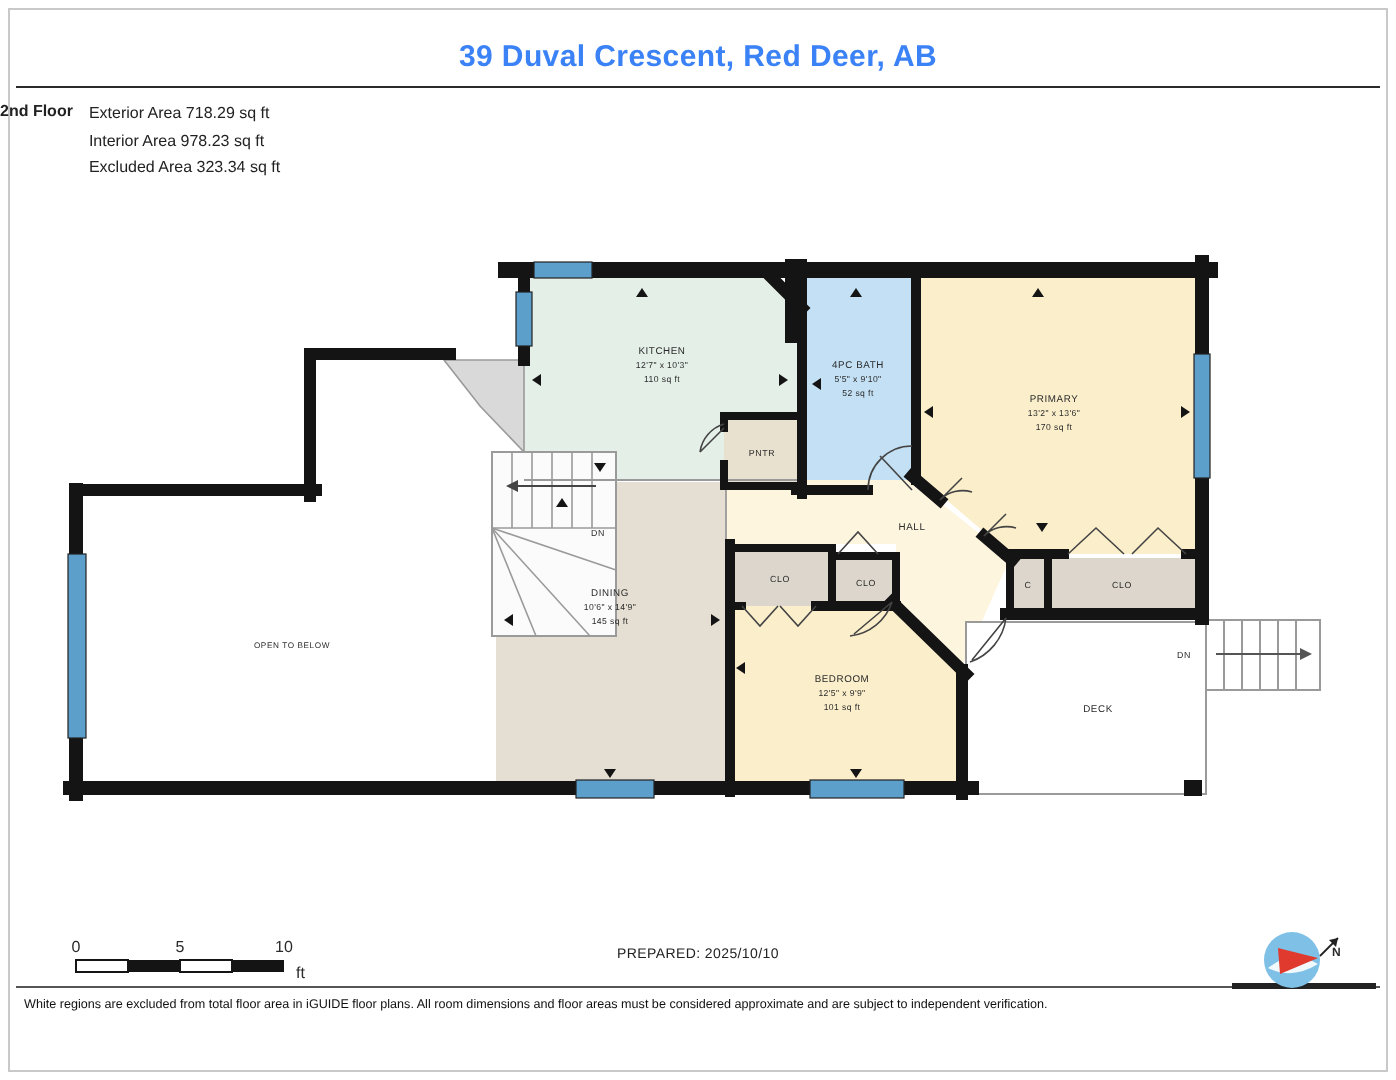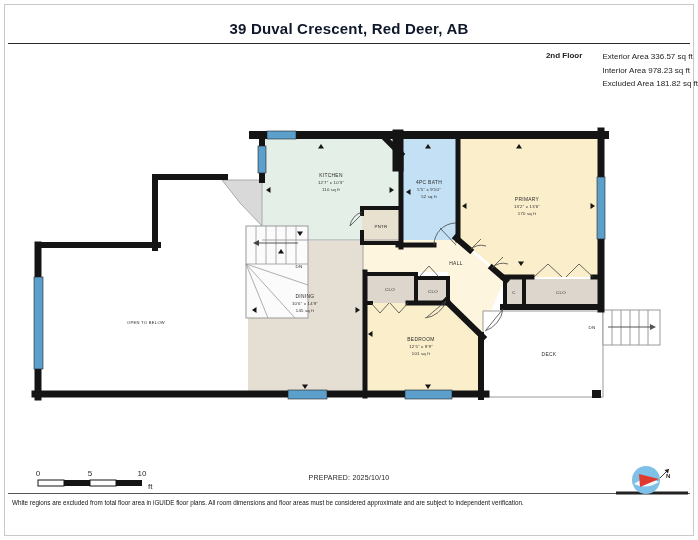--- a/index.html
+++ b/index.html
@@ -1,23 +1,23 @@
 <!DOCTYPE html>
 <html><head>
 <meta charset="utf-8">
 <style>
   html,body{margin:0;padding:0;background:#fff;}
   #page{position:relative;width:698px;height:540px;background:#fff;overflow:hidden;
         font-family:"Liberation Sans", sans-serif;color:#111;}
   #page-border{position:absolute;left:4px;top:4px;right:4px;bottom:4px;border:1px solid #c9c9c9;}
   .title{position:absolute;top:20px;left:0;width:100%;text-align:center;
-         font-size:15px;font-weight:bold;letter-spacing:.2px;color:#0f172a;}
+         font-size:15px;font-weight:bold;letter-spacing:.2px;color:#3b82f6;}
   .title-rule{position:absolute;top:43px;left:8px;right:8px;border-top:1.6px solid #2a2a2a;}
   .floorinfo{position:absolute;top:50px;left:0;width:100%;display:flex;
-             justify-content:flex-end;gap:20px;font-size:8px;color:#222;}
+             justify-content:flex-start;gap:8px;font-size:8px;color:#222;}
   .floor-label{font-weight:bold;padding-top:1px;}
   .stats div{line-height:13.5px;}
   .prepared{position:absolute;top:474px;left:0;width:100%;text-align:center;
             font-size:7px;color:#222;letter-spacing:.2px;}
   .disclaimer{position:absolute;top:499px;left:12px;right:12px;font-size:6.3px;color:#111;}
   svg{position:absolute;left:0;top:0;}
   svg text{font-family:"Liberation Sans", sans-serif;fill:#2b2b2b;}
   .room-name{font-size:4.9px;letter-spacing:.3px;}
   .room-dim{font-size:4.3px;letter-spacing:.2px;}
   .small-lbl{font-size:4.4px;letter-spacing:.3px;}
@@ -30,23 +30,23 @@
 
 <div id="page">
   <div id="page-border"></div>
 
   <div class="title">39 Duval Crescent, Red Deer, AB</div>
   <div class="title-rule"></div>
 
   <div class="floorinfo">
     <div class="floor-label">2nd Floor</div>
     <div class="stats">
-      <div>Exterior Area 336.57 sq ft</div>
+      <div>Exterior Area 718.29 sq ft</div>
       <div>Interior Area 978.23 sq ft</div>
-      <div>Excluded Area 181.82 sq ft</div>
+      <div>Excluded Area 323.34 sq ft</div>
     </div>
   </div>
 
   <svg width="698" height="540" viewBox="0 0 698 540">
 
     <g>
       <polygon points="262,139 383,139 400,156 400,240 262,240" fill="#e4efe8"></polygon>
       <polygon points="400,139 458,139 458,245 400,245" fill="#c3e0f4"></polygon>
       <polygon points="458,139 600,139 600,277 505,277 458,237" fill="#fbeecb"></polygon>
       <polygon points="363,240 456,240 505,279 481,333 448,301 448,272 363,272" fill="#fdf5dd"></polygon>

